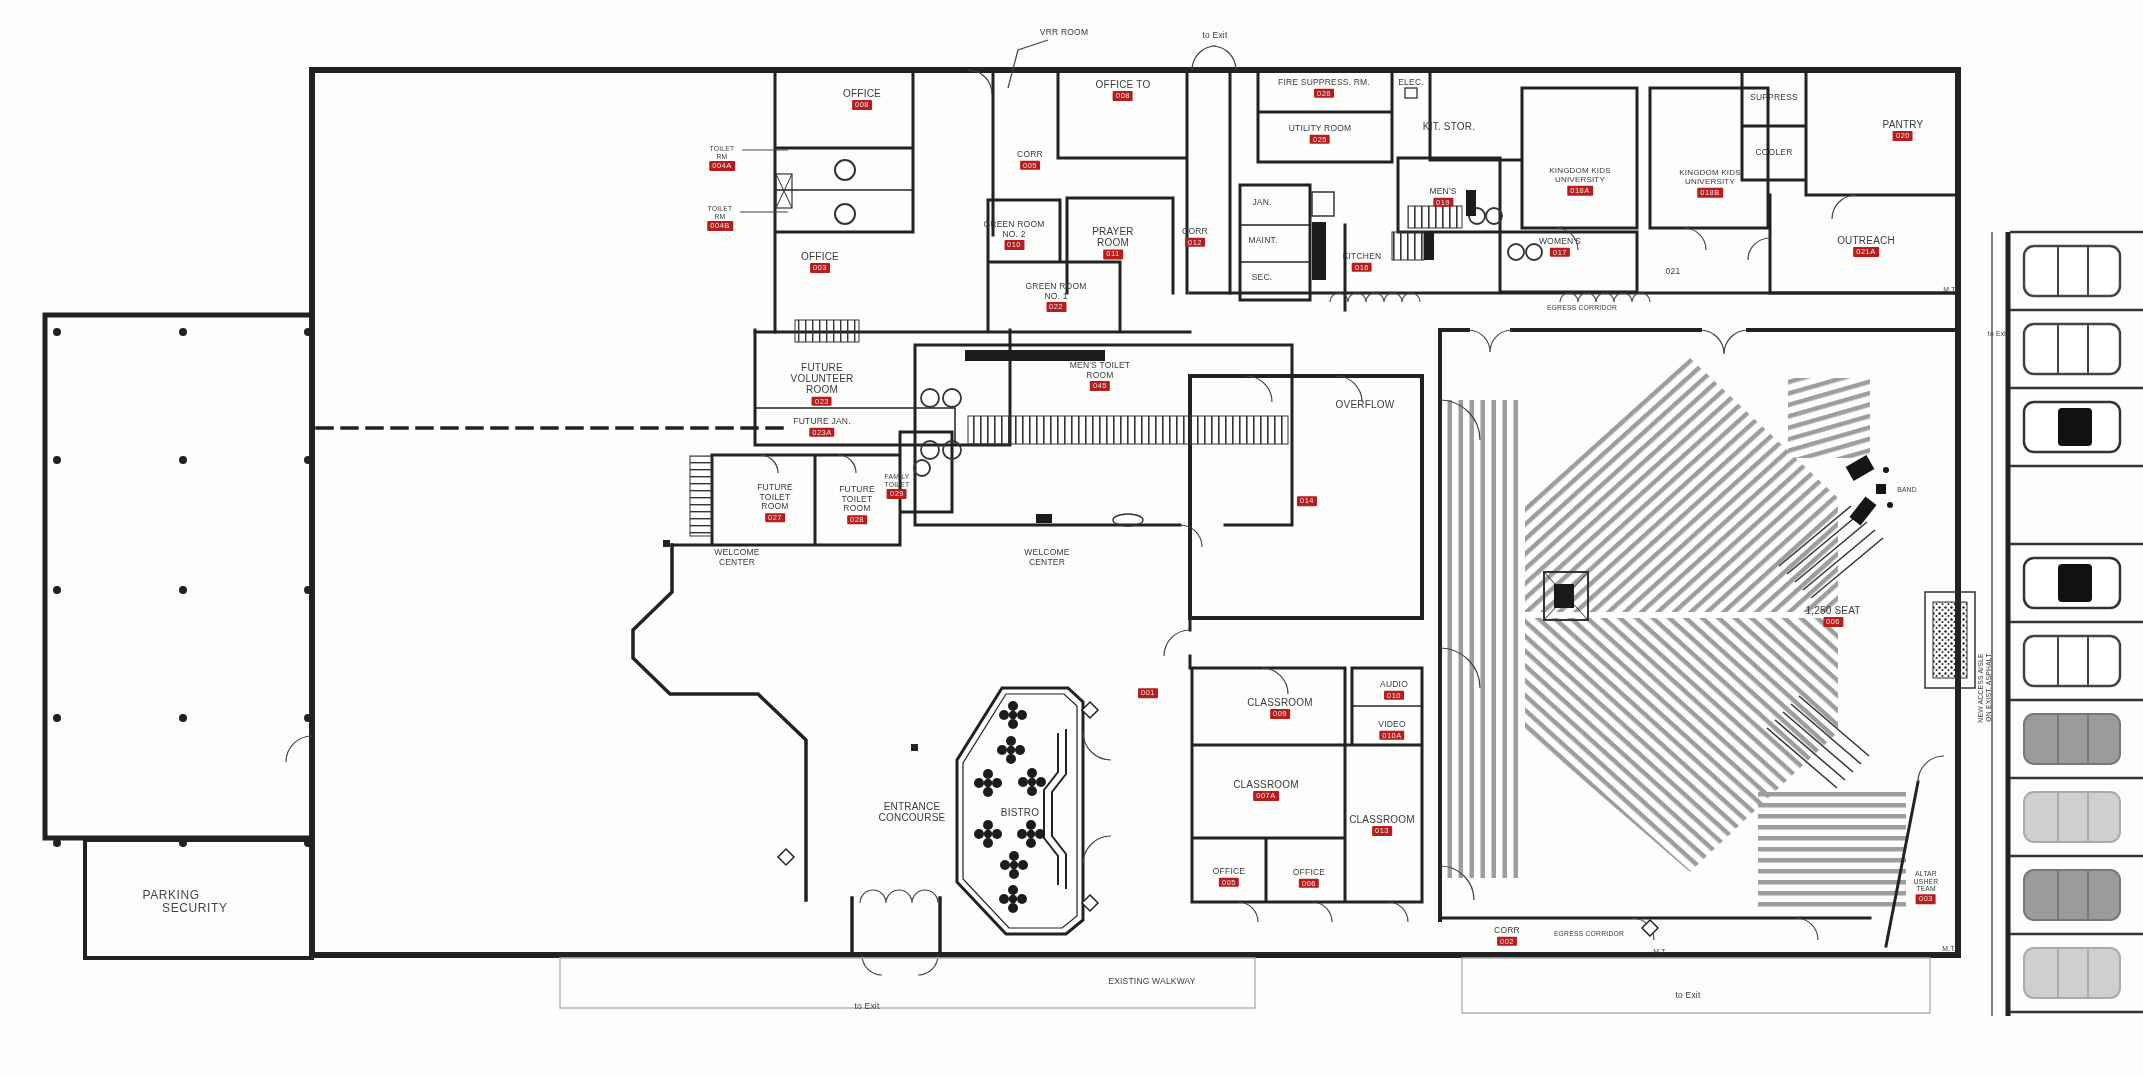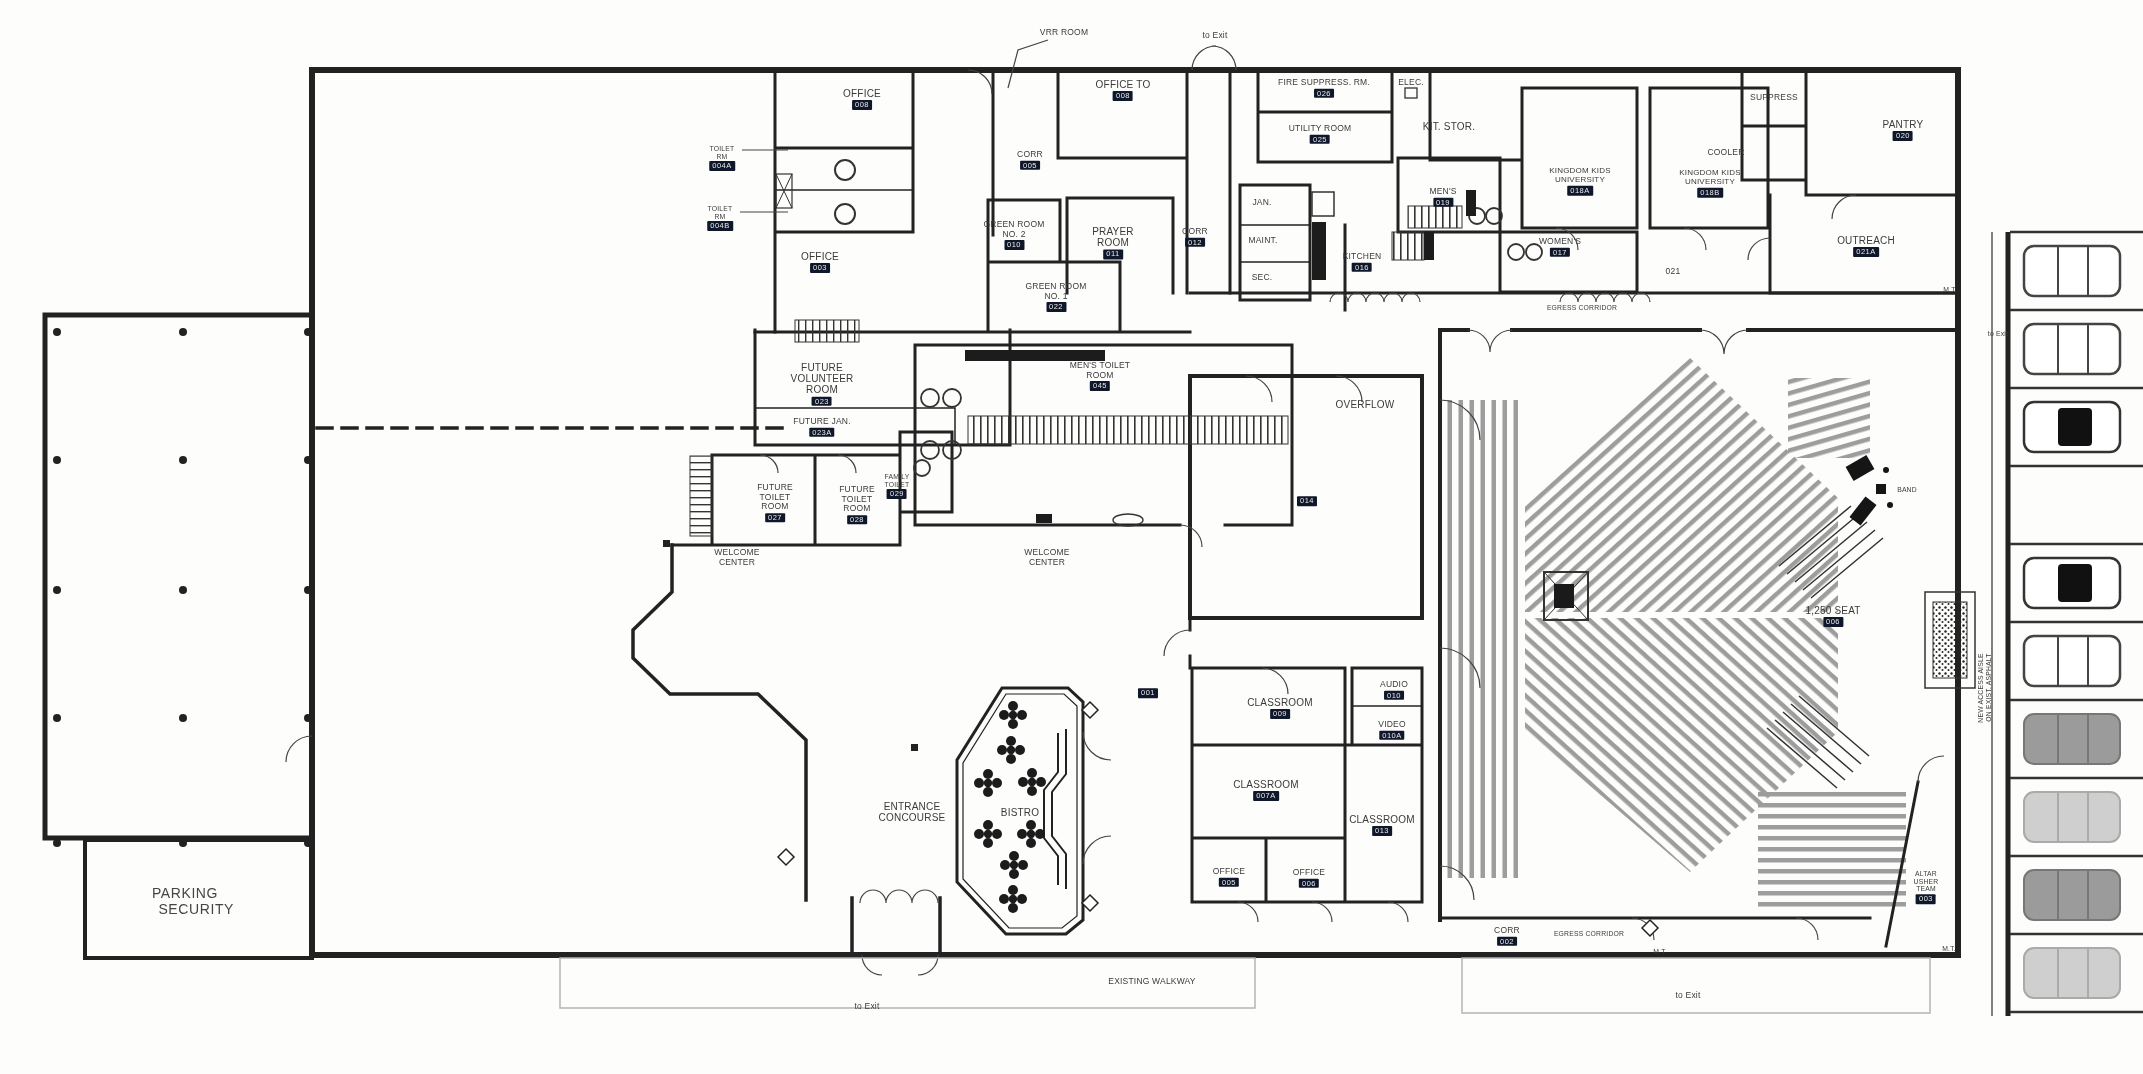--- a/index.html
+++ b/index.html
@@ -1,25 +1,25 @@
 <!DOCTYPE html>
 <html><head>
 <meta charset="utf-8">
 <style>
   html,body{margin:0;padding:0;background:#e8e8e8}
   .plan{position:relative;width:2143px;height:1074px;background:#fdfdfc;font-family:"Liberation Sans",sans-serif;overflow:hidden}
   .plan svg{position:absolute;left:0;top:0}
   .lbl{position:absolute;transform:translate(-50%,-50%);display:flex;flex-direction:column;align-items:center;gap:1px;
        text-align:center;font-size:10px;line-height:1.12;color:#3a3a3a;white-space:pre-line;letter-spacing:.2px}
-  .num{background:#0f172a;color:#e9e9e9;font-size:7.5px;line-height:1.3;padding:0 3px;border-radius:1px;letter-spacing:.5px;white-space:nowrap}
+  .num{background:#b91c1c;color:#e9e9e9;font-size:7.5px;line-height:1.3;padding:0 3px;border-radius:1px;letter-spacing:.5px;white-space:nowrap}
   .num:empty{display:none}
   .t:empty{display:none}
   .sm{font-size:8.5px}
   .tiny{font-size:6.8px}
-  .lg{font-size:14px;letter-spacing:.6px;color:#454545;text-align:center}
+  .lg{font-size:12px;letter-spacing:.6px;color:#454545;text-align:left}
   .b{font-weight:normal;font-size:8px}
   .vert{writing-mode:vertical-rl;transform:translate(-50%,-50%) rotate(180deg)}
 </style>
 </head>
 <body>
 
 <div class="plan">
 <svg width="2143" height="1074" viewBox="0 0 2143 1074">
   <defs>
     <pattern id="rowsH" width="12" height="11" patternUnits="userSpaceOnUse">
@@ -307,21 +307,21 @@
 <div class="lbl" style="left:1123px;top:90px"><span class="t">OFFICE TO</span><span class="num">008</span></div>
 <div class="lbl sm" style="left:1324px;top:88px"><span class="t">FIRE SUPPRESS. RM.</span><span class="num">026</span></div>
 <div class="lbl sm" style="left:1411px;top:83px"><span class="t">ELEC.</span></div>
 <div class="lbl sm" style="left:1320px;top:134px"><span class="t">UTILITY ROOM</span><span class="num">025</span></div>
 <div class="lbl" style="left:1449px;top:127px"><span class="t">KIT. STOR.</span></div>
 <div class="lbl b" style="left:1580px;top:181px"><span class="t">KINGDOM KIDS
 UNIVERSITY</span><span class="num">018A</span></div>
 <div class="lbl b" style="left:1710px;top:183px"><span class="t">KINGDOM KIDS
 UNIVERSITY</span><span class="num">018B</span></div>
 <div class="lbl sm" style="left:1774px;top:98px"><span class="t">SUPPRESS</span></div>
-<div class="lbl sm" style="left:1726px;top:153px"><span class="t">COOLER</span></div>
+<div class="lbl sm" style="left:1774px;top:153px"><span class="t">COOLER</span></div>
 <div class="lbl" style="left:1903px;top:130px"><span class="t">PANTRY</span><span class="num">020</span></div>
 <div class="lbl" style="left:1866px;top:246px"><span class="t">OUTREACH</span><span class="num">021A</span></div>
 <div class="lbl sm" style="left:1030px;top:160px"><span class="t">CORR</span><span class="num">005</span></div>
 <div class="lbl sm" style="left:1014px;top:235px"><span class="t">GREEN ROOM
 NO. 2</span><span class="num">010</span></div>
 <div class="lbl" style="left:1113px;top:243px"><span class="t">PRAYER
 ROOM</span><span class="num">011</span></div>
 <div class="lbl sm" style="left:1195px;top:237px"><span class="t">CORR</span><span class="num">012</span></div>
 <div class="lbl sm" style="left:1056px;top:297px"><span class="t">GREEN ROOM
 NO. 1</span><span class="num">022</span></div>

